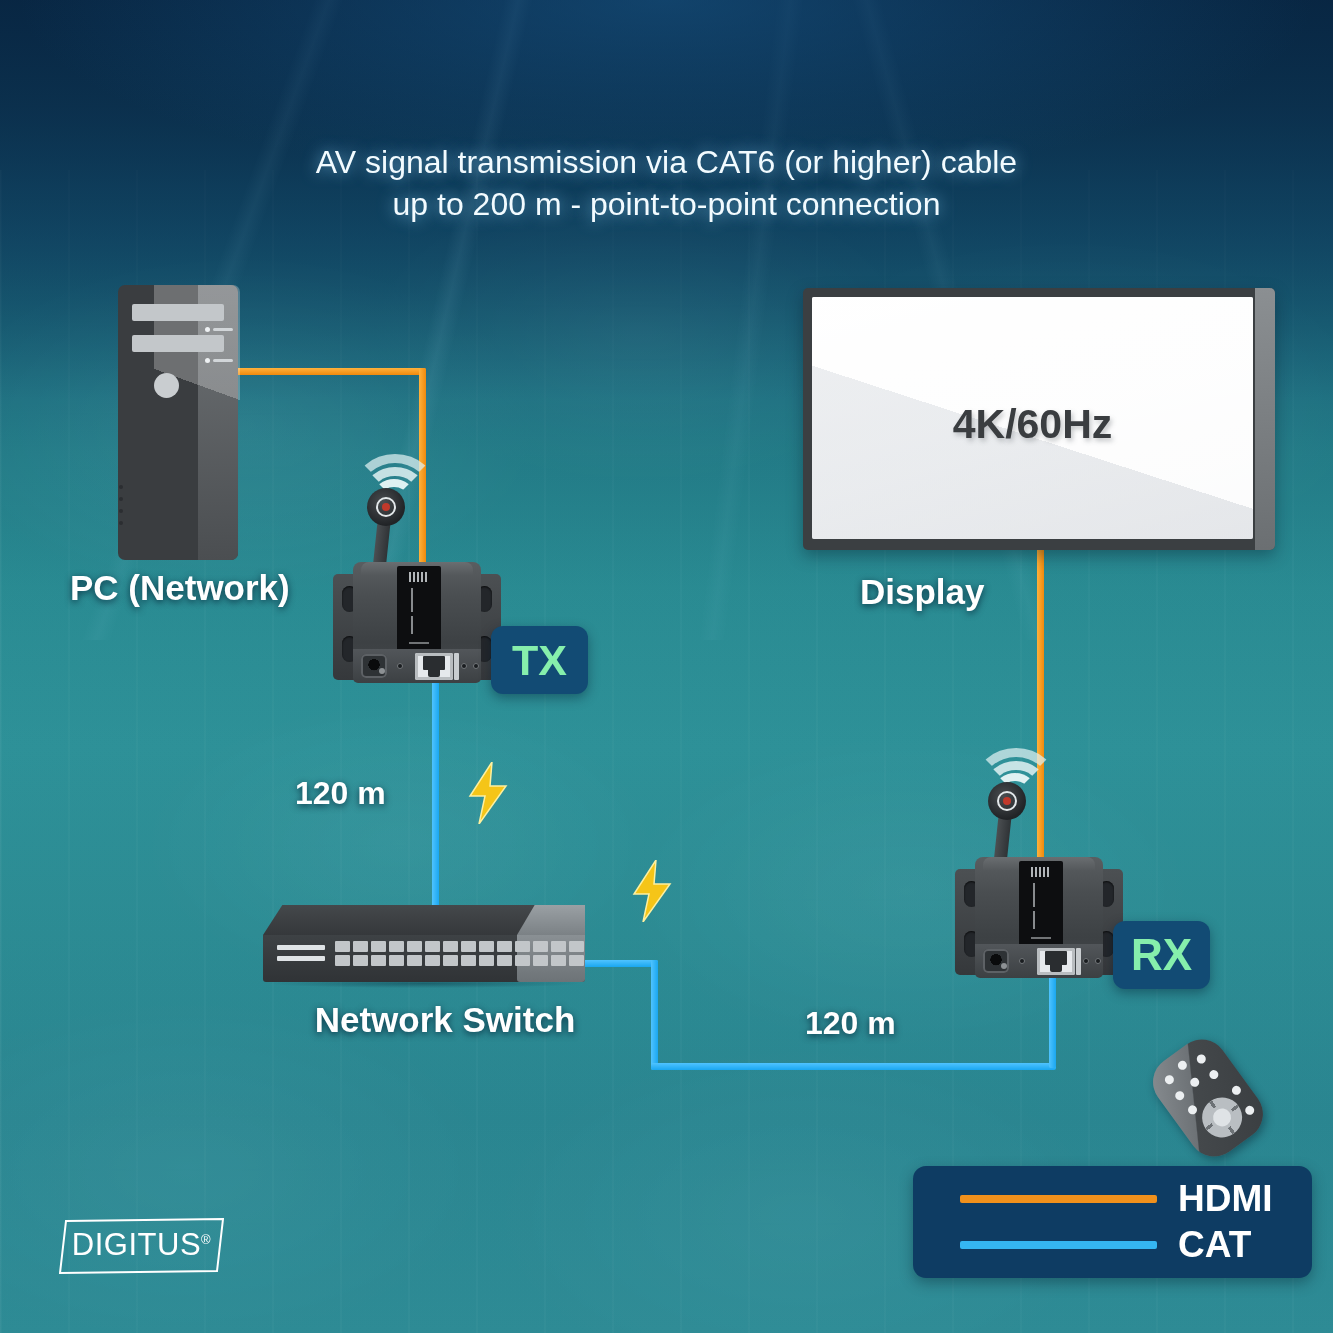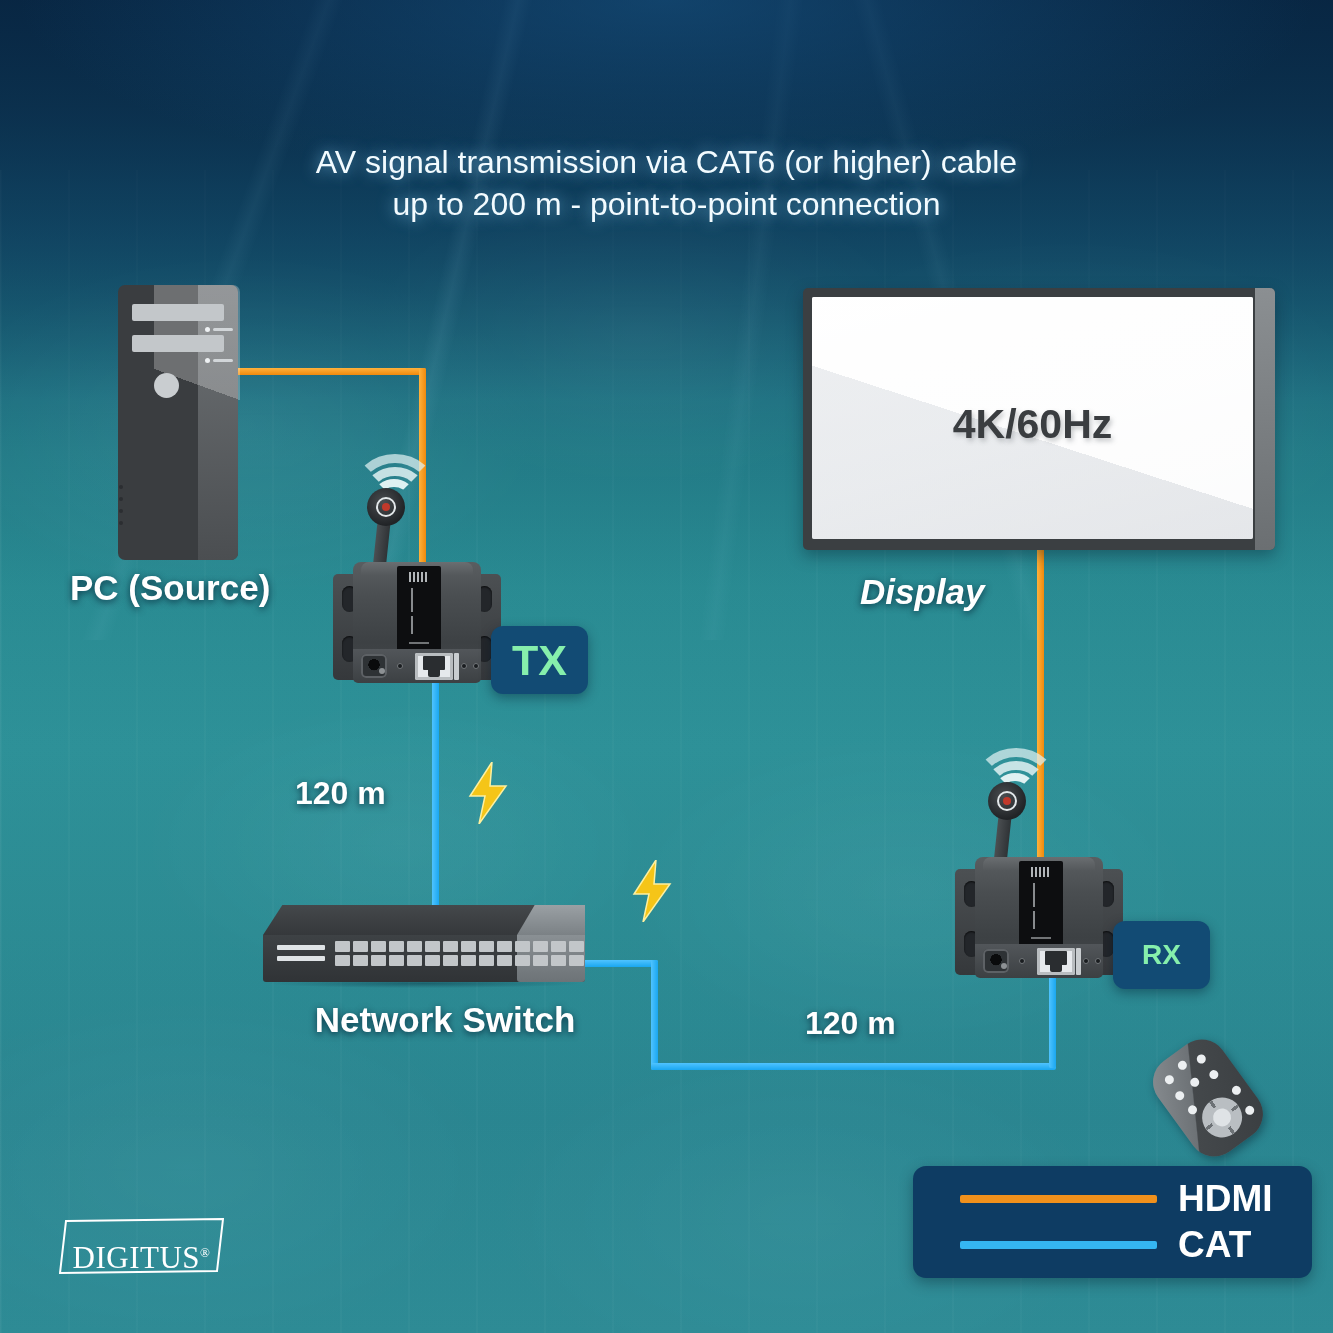--- a/index.html
+++ b/index.html
@@ -69,21 +69,21 @@
     font-size:32px;color:#f2fbff;line-height:1.32;font-weight:normal;
     text-shadow:0 0 16px rgba(140,210,250,.8);
   }
 
   .dev-label{
     position:absolute;color:#ffffff;font-weight:bold;
     text-shadow:0 2px 7px rgba(0,25,45,.75);
     white-space:nowrap;
   }
   #label-pc{left:70px;top:568px;font-size:35px;}
-  #label-display{left:860px;top:572px;font-size:35px;font-style:italic;}
+  #label-display{left:860px;top:572px;font-size:35px;}
   #label-switch{left:300px;top:1000px;font-size:35px;line-height:1.17;text-align:center;width:290px;}
   #dist-left{left:295px;top:775px;font-size:32px;}
   #dist-right{left:805px;top:1005px;font-size:32px;}
 
   
   #pc{position:absolute;left:118px;top:285px;width:120px;height:275px;}
   .pc-body{position:absolute;inset:0;background:#3a3d40;border-radius:7px;}
   .pc-side{position:absolute;right:0;top:0;width:40px;height:100%;
     background:linear-gradient(180deg,#6f7376,#4b4e51);border-radius:0 7px 7px 0;}
   .pc-shine{position:absolute;left:36px;top:0;width:86px;height:190px;
@@ -142,21 +142,21 @@
   .ext-strip{position:absolute;right:22px;top:4px;width:5px;height:27px;background:#c9cdd0;border-radius:1px;}
 
   #tx{left:333px;top:560px;}
   #rx{left:955px;top:855px;}
 
   
   .pill{position:absolute;background:#124b74;border-radius:12px;color:#86efac;font-weight:bold;
     display:flex;align-items:center;justify-content:center;
     box-shadow:0 4px 12px rgba(0,25,45,.4);}
   #pill-tx{left:491px;top:626px;width:97px;height:68px;font-size:43px;}
-  #pill-rx{left:1113px;top:921px;width:97px;height:68px;font-size:28px;}
+  #pill-rx{left:1113px;top:921px;width:97px;height:68px;font-size:44px;}
 
   
   #switch{position:absolute;left:263px;top:905px;width:322px;height:77px;}
   .sw-top{position:absolute;left:0;top:0;width:100%;height:30px;
     background:linear-gradient(180deg,#44484b,#35383b);
     clip-path:polygon(6% 0, 100% 0, 100% 100%, 0 100%);border-radius:3px 3px 0 0;}
   .sw-topR{position:absolute;right:0;top:0;width:68px;height:30px;
     background:linear-gradient(180deg,#9aa0a4,#7b8185);clip-path:polygon(26% 0,100% 0,100% 100%,0 100%);}
   .sw-front{position:absolute;left:0;top:30px;width:100%;height:47px;
     background:linear-gradient(180deg,#3e4245,#303336);border-radius:0 0 3px 3px;}
@@ -222,21 +222,21 @@
   .lg-row.r1{top:10px;} .lg-row.r2{top:56px;}
   .lg-line{position:absolute;left:47px;top:19px;width:197px;height:8px;border-radius:2px;}
   .lg-line.hdmi{background:#f0911c;}
   .lg-line.cat{background:#35b6f2;}
   .lg-text{position:absolute;left:265px;top:2px;color:#fff;font-size:37px;font-weight:bold;}
 
   
   #logo{position:absolute;left:59px;top:1218px;width:165px;height:56px;}
   .logo-frame{position:absolute;inset:0;}
   .logo-text{position:absolute;left:0;right:0;top:9px;text-align:center;
-    color:#fff;font-family:Liberation Serif, serif;font-size:31px;letter-spacing:.5px;margin-top:13px;}
+    color:#fff;font-family:Liberation Sans, sans-serif;font-size:31px;letter-spacing:.5px;}
   .logo-reg{font-size:13px;vertical-align:super;}
 </style>
 </head>
 <body>
 
 <div id="stage">
 
   <div class="bg-base"></div>
   <div class="bg-photo"></div>
   <div class="bg-tint"></div>
@@ -269,21 +269,21 @@
     <div class="pc-dot d1"></div>
     <div class="pc-dot d2"></div>
     <div class="pc-dash s1"></div>
     <div class="pc-dash s2"></div>
     <div class="pc-power"></div>
     <div class="pc-vent" style="top:200px"></div>
     <div class="pc-vent" style="top:212px"></div>
     <div class="pc-vent" style="top:224px"></div>
     <div class="pc-vent" style="top:236px"></div>
   </div>
-  <div class="dev-label" id="label-pc">PC (Source)</div>
+  <div class="dev-label" id="label-pc">PC (Network)</div>
 
   <div id="tv">
     <div class="tv-bezel"></div>
     <div class="tv-bezel-r"></div>
     <div class="tv-screen">
       <div class="tv-gloss"></div>
       <div class="tv-res">4K/60Hz</div>
     </div>
   </div>
   <div class="dev-label" id="label-display">Display</div>

